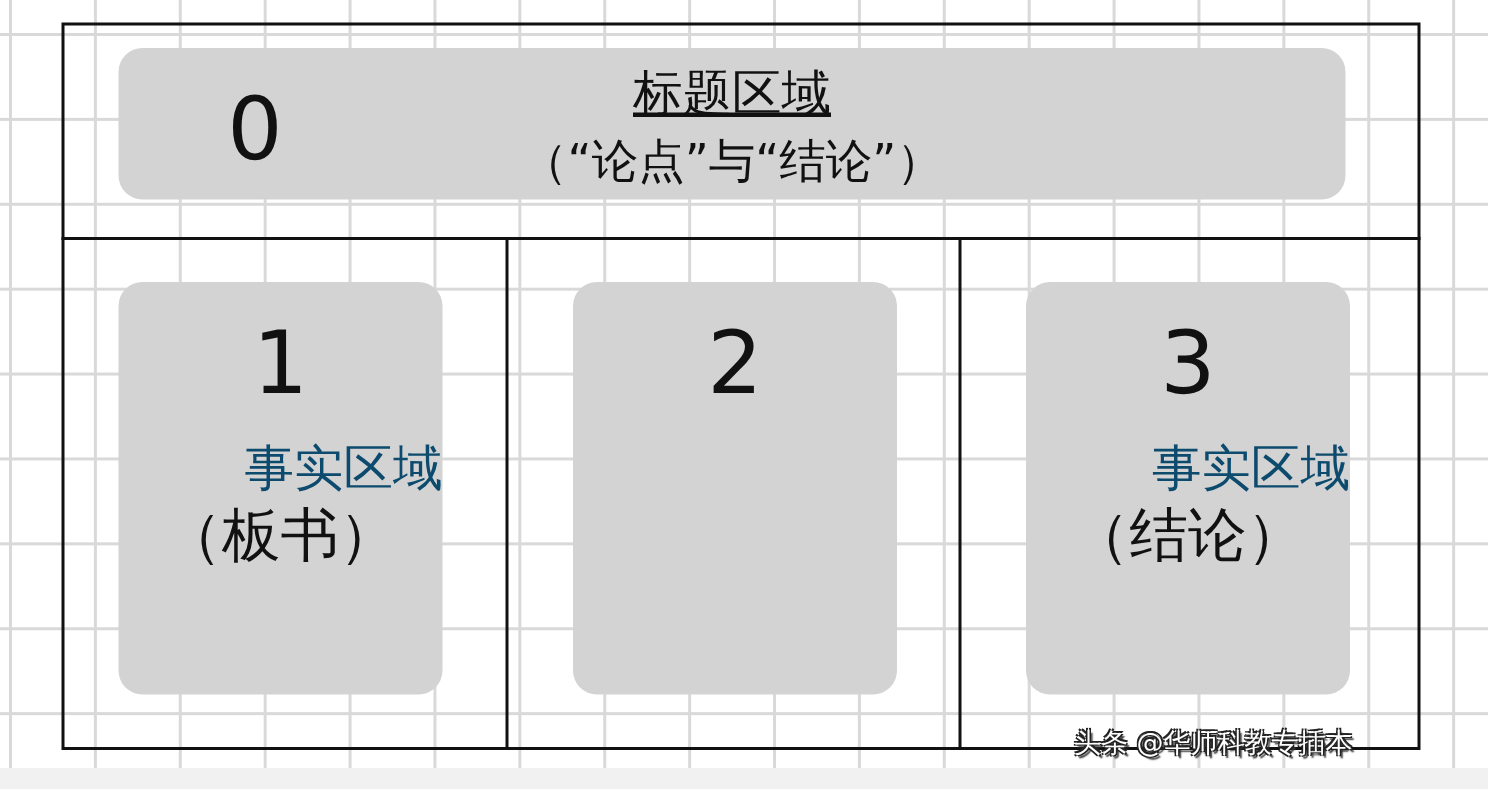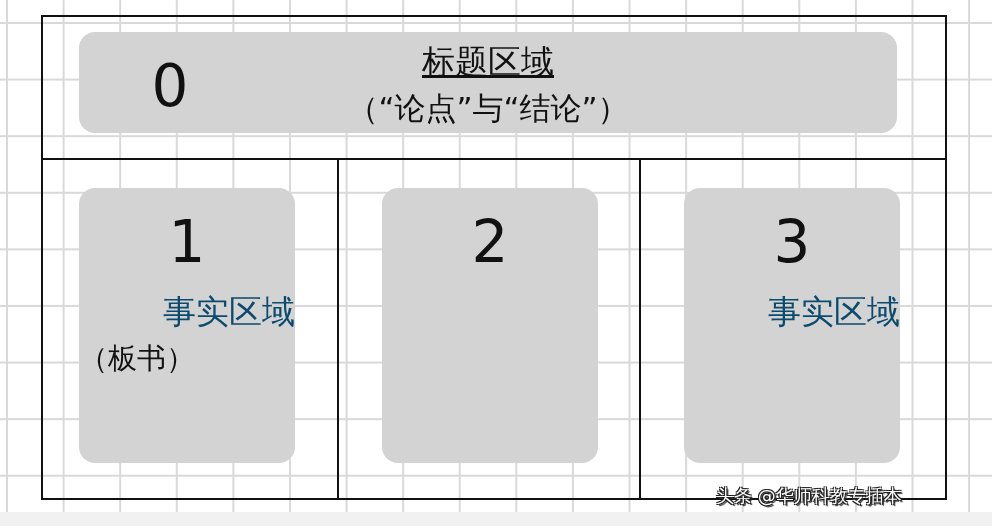--- a/index.html
+++ b/index.html
@@ -110,22 +110,22 @@
       text-align: right;
       font-size: 33px;
       line-height: 44px;
       color: #0c4a6e;
       white-space: nowrap;
     }
     .panel-subtitle {
       position: absolute;
       left: 0; top: 148px;
       width: 100%;
-      text-align: left;
-      font-size: 29px;
+      text-align: center;
+      font-size: 39px;
       line-height: 44px;
       color: #111;
       white-space: nowrap;
     }
     .watermark {
       position: absolute;
       left: 716px; top: 480px;
       font-size: 18px;
       line-height: 32px;
       color: #ffffff;
@@ -158,15 +158,16 @@
   <div class="panel-subtitle">（板书）</div>
 </div>
 
 <div class="panel" style="left:382px;">
   <div class="panel-number">2</div>
 </div>
 
 <div class="panel" style="left:684px;">
   <div class="panel-number">3</div>
   <div class="panel-title">事实区域</div>
+  <div class="panel-subtitle">（结论）</div>
 </div>
 
 <div class="watermark">头条 @华师科教专插本</div>
 
 </body></html>

